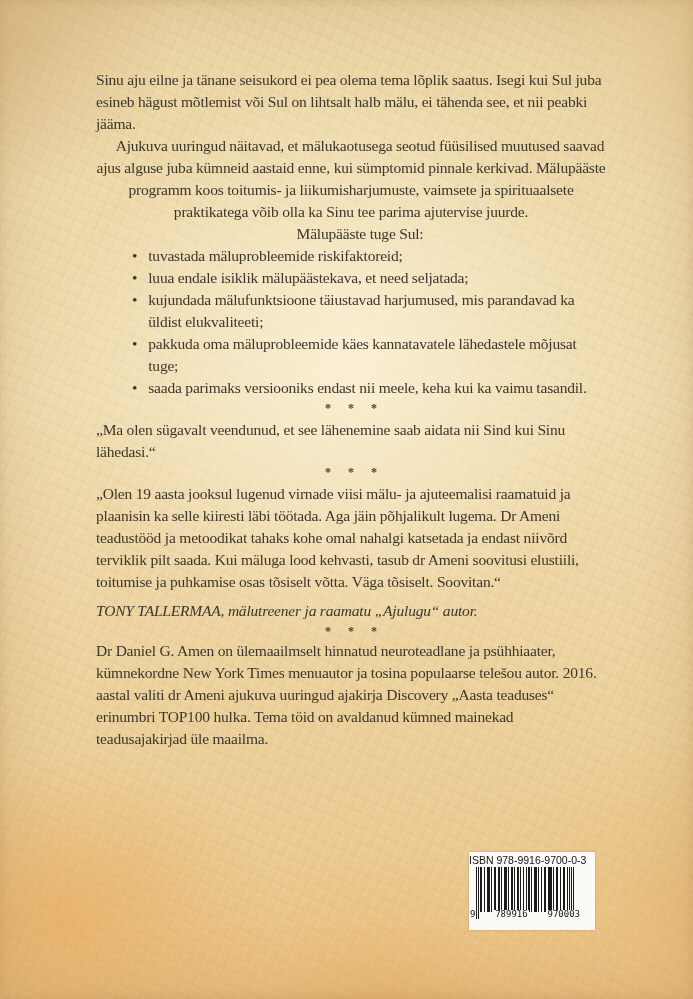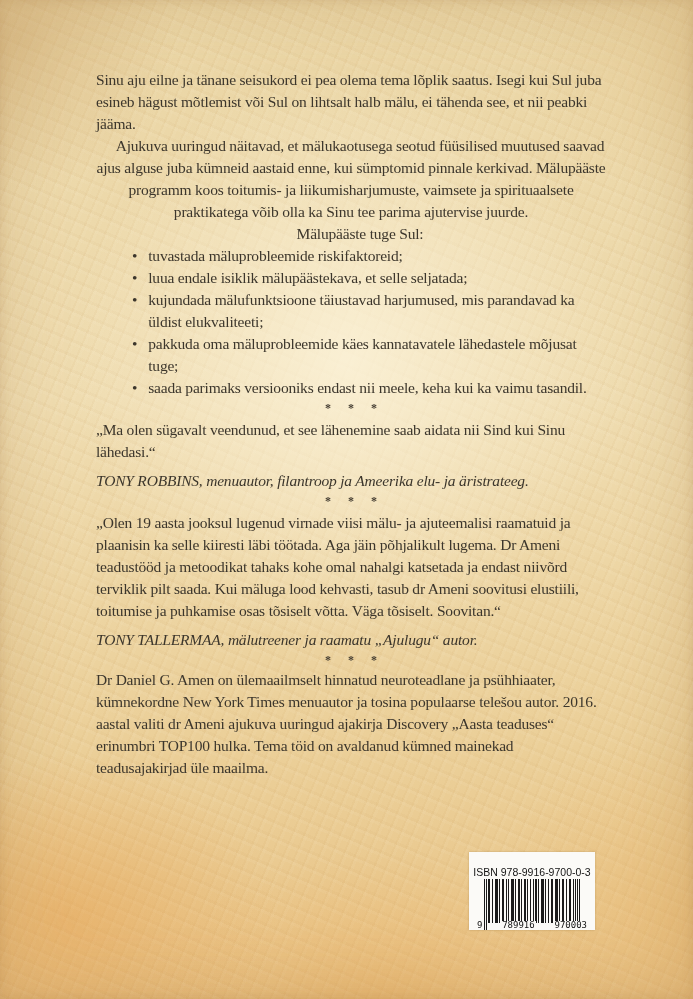--- a/index.html
+++ b/index.html
@@ -35,22 +35,22 @@
   .sep{
     text-align:center;font-size:12px;font-weight:bold;
     letter-spacing:7px;text-indent:7px;line-height:18px;
     margin:9px 0 7px;color:#443d32;
   }
   .attribution{font-style:italic;margin-top:7px !important;}
   .quote{margin-top:2px !important;}
   .barcode-box{
     position:absolute;left:469px;top:852px;width:126px;height:78px;
     background:#fbfaf7;box-shadow:0 0 2px rgba(120,80,30,.35);
-    display:flex;flex-direction:column;align-items:center;
-    padding-top:14px;box-sizing:border-box;
+    display:flex;flex-direction:column;align-items:flex-start;
+    padding-top:2px;box-sizing:border-box;
   }
   .isbn-line{
     font-family:"Liberation Sans","DejaVu Sans",sans-serif;
     font-size:10.5px;line-height:12px;letter-spacing:0;color:#141414;
     white-space:nowrap;
   }
   .bars{display:block;margin-top:1px;}
   .barcode-digits{
     width:112px;display:flex;justify-content:space-between;
     font-family:"DejaVu Sans Mono","Liberation Mono",monospace;
@@ -70,41 +70,40 @@
   <p class="indent">Ajukuva uuringud näitavad, et mälukaotusega seotud füüsilised muutused saavad ajus alguse juba kümneid aastaid enne, kui sümptomid pinnale kerkivad. Mälupääste programm koos toitumis- ja liikumisharjumuste, vaimsete ja spirituaalsete praktikatega võib olla ka Sinu tee parima ajutervise juurde.</p>
   <p class="indent">Mälupääste tuge Sul:</p>
 
   <ul class="benefits">
     <li>
       <span class="dot">•</span>
       <span>tuvastada mäluprobleemide riskifaktoreid;</span>
     </li>
     <li>
       <span class="dot">•</span>
-      <span>luua endale isiklik mälupäästekava, et selle seljatada;</span>
+      <span>luua endale isiklik mälupäästekava, et need seljatada;</span>
     </li>
     <li>
       <span class="dot">•</span>
       <span>kujundada mälufunktsioone täiustavad harjumused, mis parandavad ka üldist elukvaliteeti;</span>
     </li>
     <li>
 
       <span class="dot">•</span>
       <span>pakkuda oma mäluprobleemide käes kannatavatele lähedastele mõjusat tuge;</span>
     </li>
     <li>
       <span class="dot">•</span>
       <span>saada parimaks versiooniks endast nii meele, keha kui ka vaimu tasandil.</span>
     </li>
   </ul>
 
   <p class="sep">* * *</p>
 
   <p class="quote">„Ma olen sügavalt veendunud, et see lähenemine saab aidata nii Sind kui Sinu lähedasi.“</p>
-  <p class="attribution">TONY ROBBINS, menuautor, filantroop ja Ameerika elu- ja äristrateeg.</p>
 
   <p class="sep">* * *</p>
 
   <p class="quote">„Olen 19 aasta jooksul lugenud virnade viisi mälu- ja ajuteemalisi raamatuid ja plaanisin ka selle kiiresti läbi töötada. Aga jäin põhjalikult lugema. Dr Ameni teadustööd ja metoodikat tahaks kohe omal nahalgi katsetada ja endast niivõrd terviklik pilt saada. Kui mäluga lood kehvasti, tasub dr Ameni soovitusi elustiili, toitumise ja puhkamise osas tõsiselt võtta. Väga tõsiselt. Soovitan.“</p>
   <p class="attribution">TONY TALLERMAA, mälutreener ja raamatu „Ajulugu“ autor.</p>
 
   <p class="sep">* * *</p>
 
   <p>Dr Daniel G. Amen on ülemaailmselt hinnatud neuroteadlane ja psühhiaater, kümnekordne New York Times menuautor ja tosina populaarse telešou autor. 2016. aastal valiti dr Ameni ajukuva uuringud ajakirja Discovery „Aasta teaduses“ erinumbri TOP100 hulka. Tema töid on avaldanud kümned mainekad teadusajakirjad üle maailma.</p>
 

